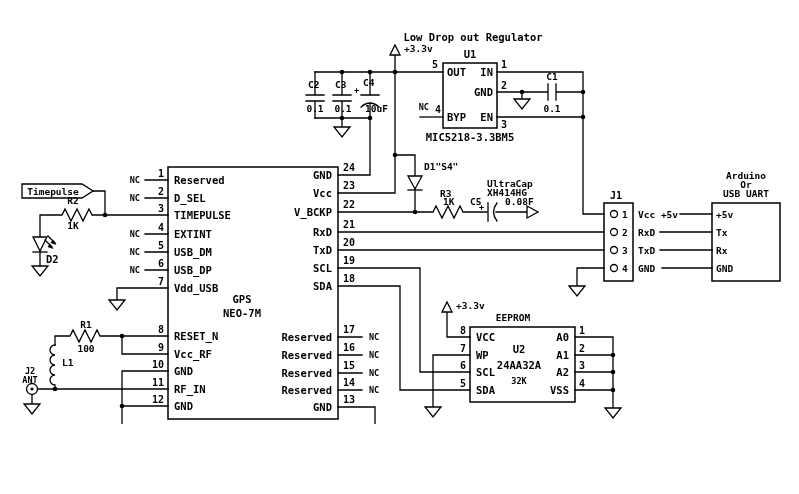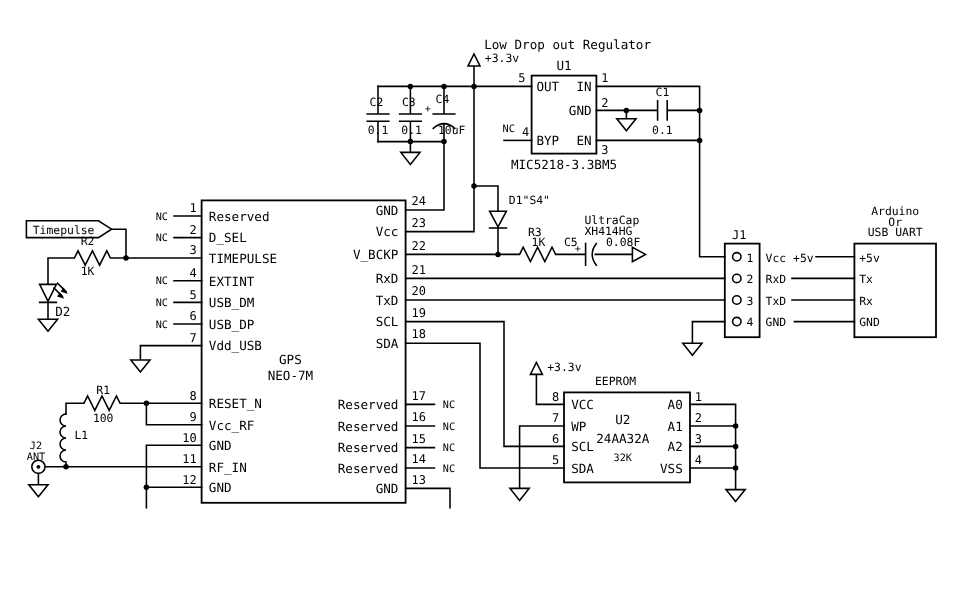--- a/index.html
+++ b/index.html
@@ -1,16 +1,16 @@
 <!DOCTYPE html>
 <html><head>
 <meta charset="utf-8">
 <style>
   html,body{margin:0;padding:0;background:#fff;}
-  #stage{position:relative;width:799px;height:424px;background:#ffffff;overflow:hidden;}
+  #stage{position:relative;width:799px;height:424px;background:#ffffff;overflow:hidden;font-weight:bold;}
   svg{display:block;}
   text{font-family:"DejaVu Sans Mono","Liberation Mono",monospace;fill:#000;}
   .lbl{font-size:10.5px}
   .sm{font-size:9.5px}
   .num{font-size:10px}
   .tiny{font-size:8.5px}
   .mid{text-anchor:middle}
   .end{text-anchor:end}
   .w{stroke:#000;stroke-width:1.3;fill:none;stroke-linecap:square;stroke-linejoin:miter}
   .box{stroke:#000;stroke-width:1.5;fill:none}

